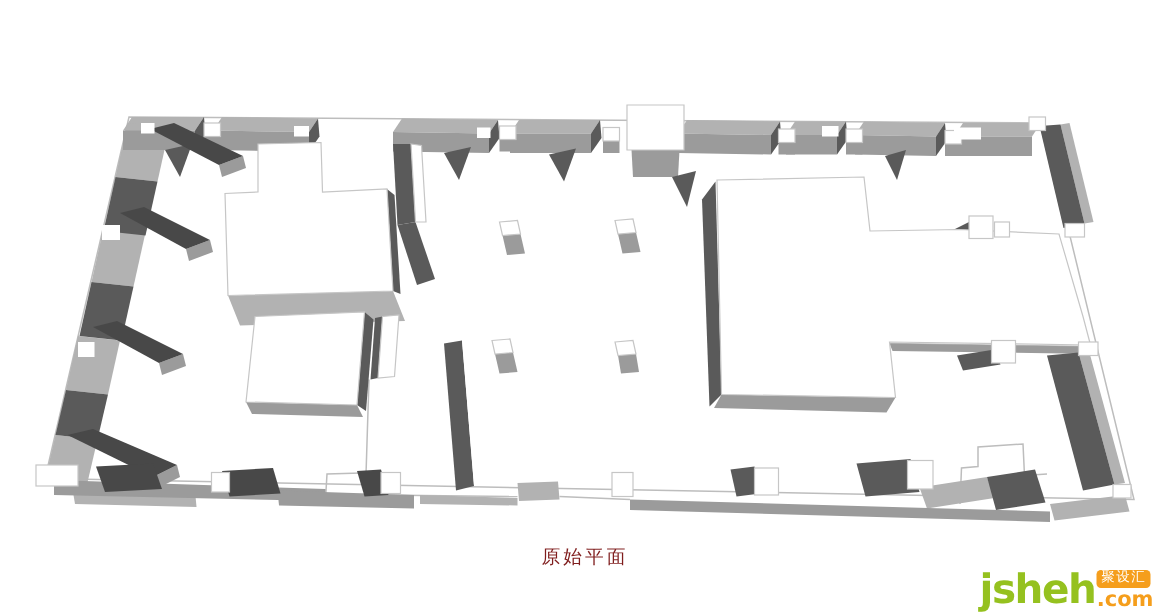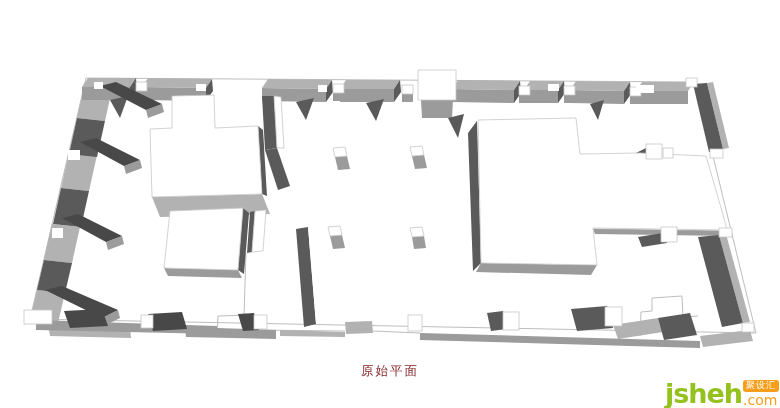--- a/index.html
+++ b/index.html
@@ -4,26 +4,26 @@
 <style>
   html,body{margin:0;padding:0;background:#fff;}
   #stage{position:relative;width:780px;height:408px;background:#ffffff;overflow:hidden;
          font-family:"DejaVu Sans","Liberation Sans",sans-serif;}
   #plan-svg{position:absolute;left:0;top:0;}
   
   #white-faces *{stroke:#c6c6c6;stroke-width:0.8;}
   #white-faces .noline{stroke:none;}
   .caption{position:absolute;left:290px;top:363px;width:200px;text-align:center;
            font-size:12.5px;letter-spacing:2px;color:#7f1d1d;}
-  .logo{position:absolute;right:1px;bottom:1px;display:flex;align-items:flex-end;line-height:1;margin-left:42px;}
+  .logo{position:absolute;right:11px;bottom:1px;display:flex;align-items:flex-end;line-height:1;margin-left:42px;}
   .logo .brand{color:#95c11f;font-weight:800;font-size:27px;letter-spacing:-1px;}
   .logo .right-col{display:flex;flex-direction:column;align-items:flex-start;margin-left:1px;}
   .logo .badge{background:#f59e1c;color:#ffffff;font-size:9px;padding:1px 3px 2px 3px;
                border-radius:3px;letter-spacing:1px;}
-  .logo .suffix{color:#f59e1c;font-weight:400;font-size:14px;margin-top:1px;}
+  .logo .suffix{color:#f59e1c;font-weight:700;font-size:14px;margin-top:1px;}
 </style>
 </head>
 <body>
 
 <div id="stage">
 
   <svg id="plan-svg" width="780" height="408" viewBox="0 0 780 408">
 
     <g id="outline-lines" fill="none" stroke-width="1" stroke="#bdbdbd">
       <polygon points="86,78 695,82 756,333 30,319"></polygon>

